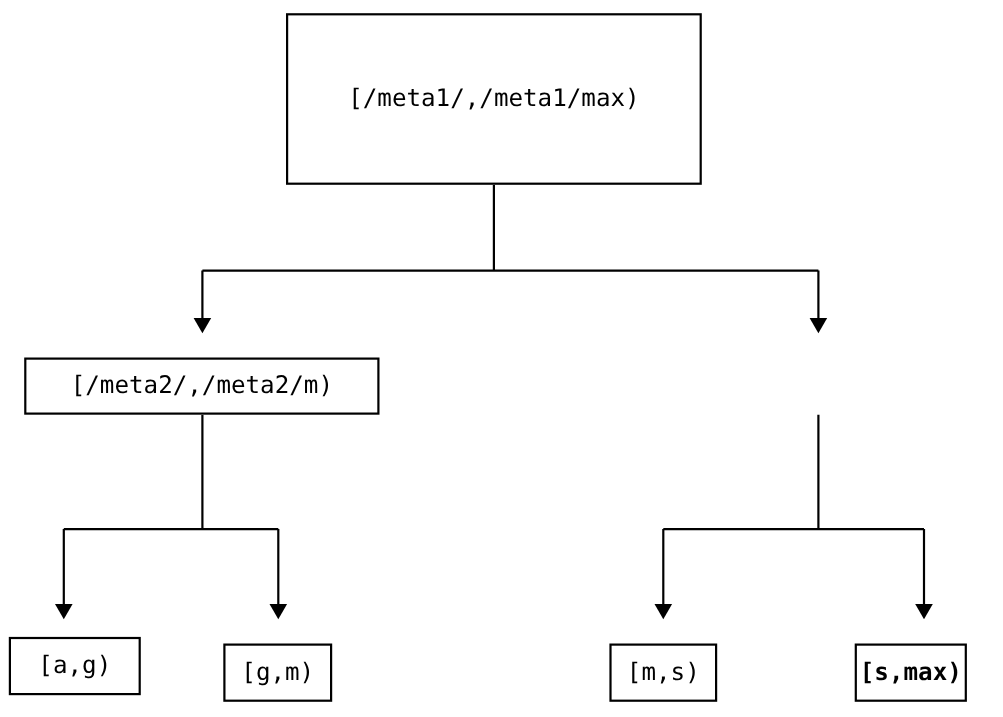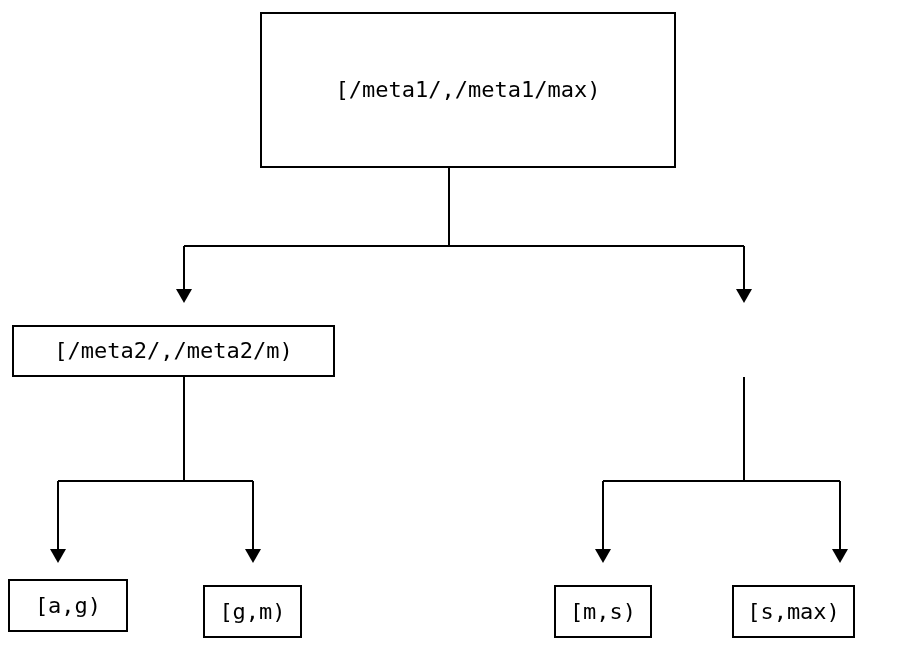--- a/index.html
+++ b/index.html
@@ -23,27 +23,27 @@
     background: #ffffff;
     color: #000000;
     font-family: "DejaVu Sans Mono", "Liberation Mono", monospace;
     font-size: 22px;
     line-height: 1;
     display: flex;
     align-items: center;
     justify-content: center;
     white-space: nowrap;
   }
-  .node-root      { left: 260px; top: 12px;  width: 416px; height: 156px; }
-  .node-mid-left  { left: 12px;  top: 325px; width: 323px; height: 52px; }
+  .node-root      { left: 260px; top: 12px;  width: 378px; height: 156px; }
+  .node-mid-left  { left: 22px;  top: 325px; width: 323px; height: 52px; }
   .node-mid-right { left: 582px; top: 325px; width: 323px; height: 52px; }
   .node-leaf-ag   { left: 8px;   top: 579px; width: 120px;  height: 53px; }
   .node-leaf-gm   { left: 203px; top: 585px; width: 99px;  height: 53px; text-align: center; }
   .node-leaf-ms   { left: 554px; top: 585px; width: 98px;  height: 53px; text-align: right; }
-  .node-leaf-smax { left: 732px; top: 585px; width: 123px; height: 53px; }
+  .node-leaf-smax { left: 777px; top: 585px; width: 102px; height: 53px; font-weight: bold; }
 </style>
 </head>
 <body>
 
 <div class="canvas">
 
   <svg class="edges" viewBox="0 0 912 652" xmlns="http://www.w3.org/2000/svg">
 
     <path d="M449,168 L449,246 M184,246 L744,246 M184,246 L184,289 M744,246 L744,289" fill="none" stroke="#000000" stroke-width="2"></path>
     <polygon points="176,289 192,289 184,303" fill="#000000"></polygon>

